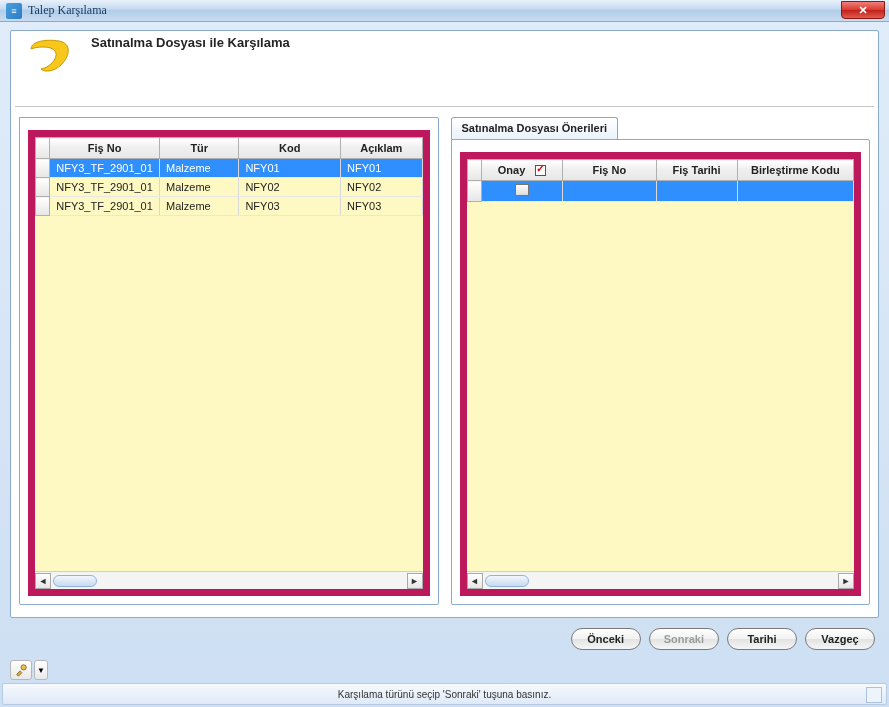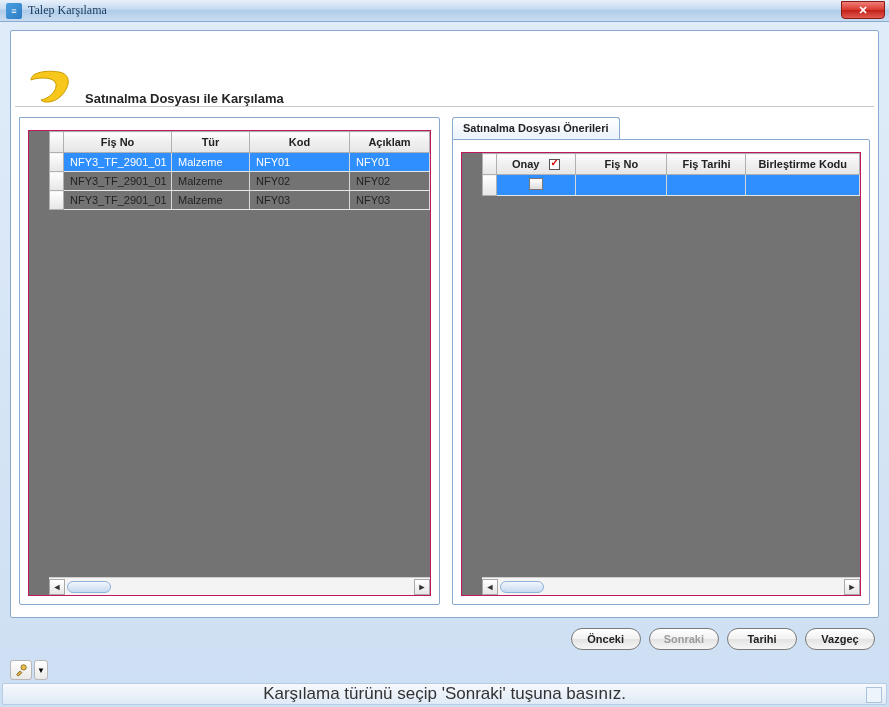--- a/index.html
+++ b/index.html
@@ -49,23 +49,23 @@
     height:588px;
     background:#fff;
     border:1px solid #8aa9cf;
     border-radius:2px;
   }
   .header-band {
     height:72px;
     border-bottom:1px solid #c8c8c8;
     margin:4px 4px 0 4px;
     display:flex;
-    align-items:flex-end;
+    align-items:flex-start;
     padding-left:10px;
-    gap:12px;
+    gap:18px;
   }
   .logo {
     width:48px; height:40px;
     position:relative;
   }
   .logo svg { width:48px; height:40px; }
   .header-title { font-size:13px; font-weight:bold; color:#252525; }
   .panels {
     display:flex;
     gap:12px;
@@ -94,25 +94,24 @@
     border:1px solid #8aa9cf;
     background:#fff;
     padding:12px 8px 8px 8px;
     display:flex;
     flex-direction:column;
     border-radius:0 2px 2px 2px;
     position:relative;
   }
   .grid {
     flex:1;
-    border:1px solid #be185d;
-    background:#737373;
+    border:7px solid #be185d;
+    background:#fef9c3;
     overflow:hidden;
     position:relative;
-    padding-left:20px;
   }
   .grid-inner {
     overflow:auto;
     height:calc(100% - 18px);
   }
   table.data {
     border-collapse:collapse;
     width:100%;
     table-layout:fixed;
   }
@@ -233,21 +232,21 @@
   .statusbar {
     position:absolute;
     left:2px;right:2px;bottom:2px;
     height:22px;
     background:linear-gradient(to bottom,#f6f9fd,#dfeaf7);
     border:1px solid #b7cce4;
     border-radius:2px;
     display:flex;
     align-items:center;
     justify-content:center;
-    font-size:17px;
+    font-size:10px;
     color:#333;
   }
   .statusbar .grips {
     position:absolute;right:4px;top:3px;
     width:16px;height:16px;
     border:1px solid #aac2dd;
     background:#eef4fb;
   }
   .th-onay-wrap{display:flex;align-items:center;justify-content:center;gap:10px;}
 </style>

